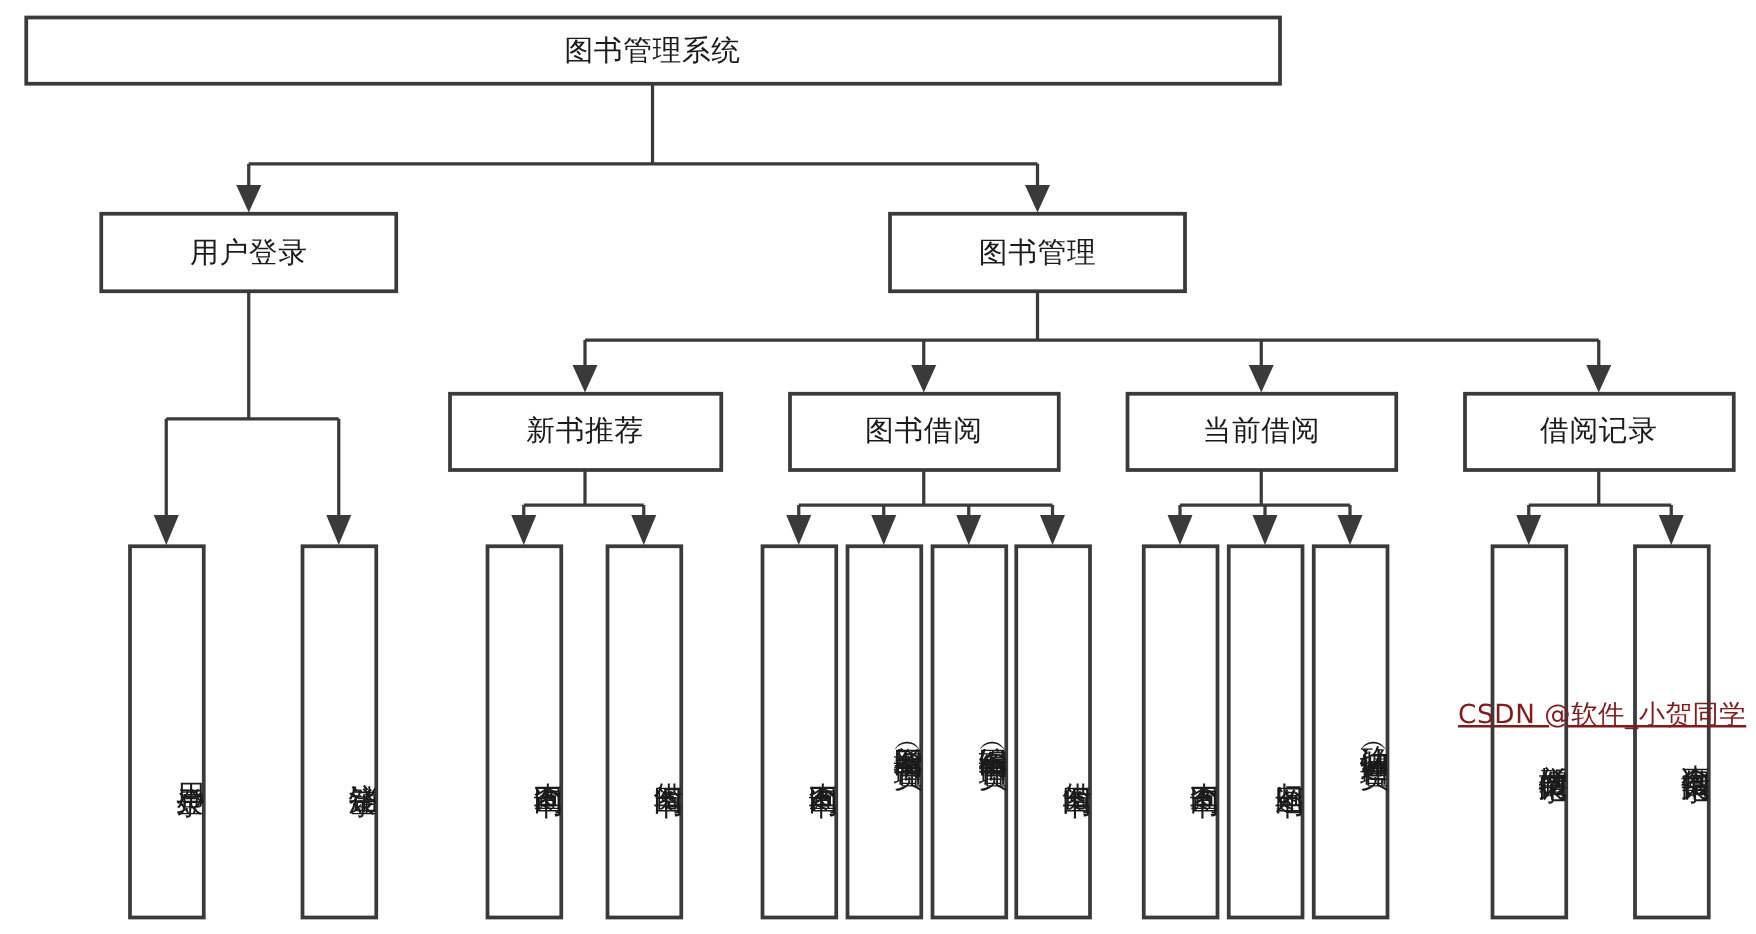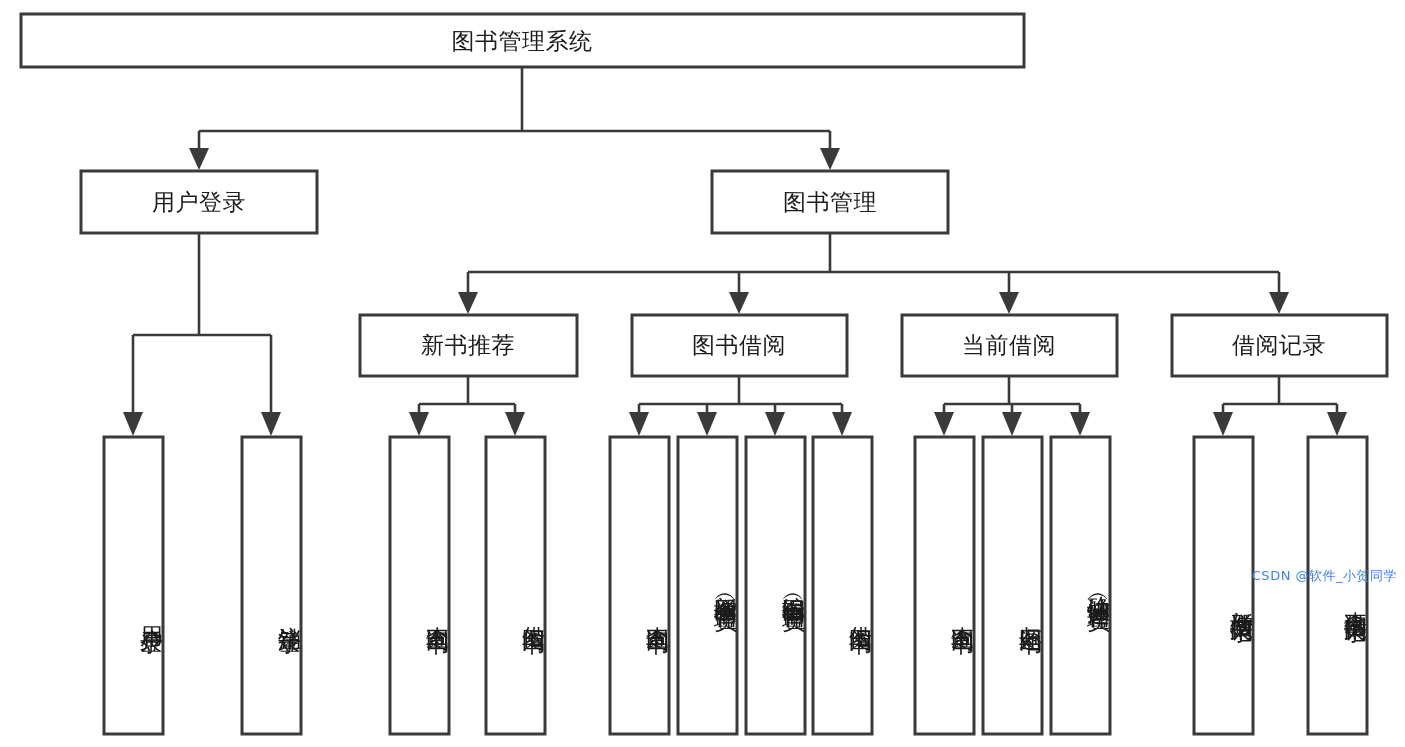--- a/index.html
+++ b/index.html
@@ -63,24 +63,25 @@
     align-items: flex-start;
     justify-content: center;
     white-space: nowrap;
     pointer-events: none;
   }
   .watermark {
     position: absolute;
     right: 8px;
     bottom: 4px;
     font-family: "DejaVu Sans", "Liberation Sans", sans-serif;
-    font-size: 13px;
-    color: #3b82f6;
+    font-size: 21px;
+    color: #7f1d1d;
     letter-spacing: 0.5px;
     white-space: nowrap;
+    text-decoration: underline;
   }
 </style>
 </head>
 <body>
 
 <div id="diagram-root">
 
   <svg id="flow-svg" viewBox="0 0 1405 747">
 
     <g>

